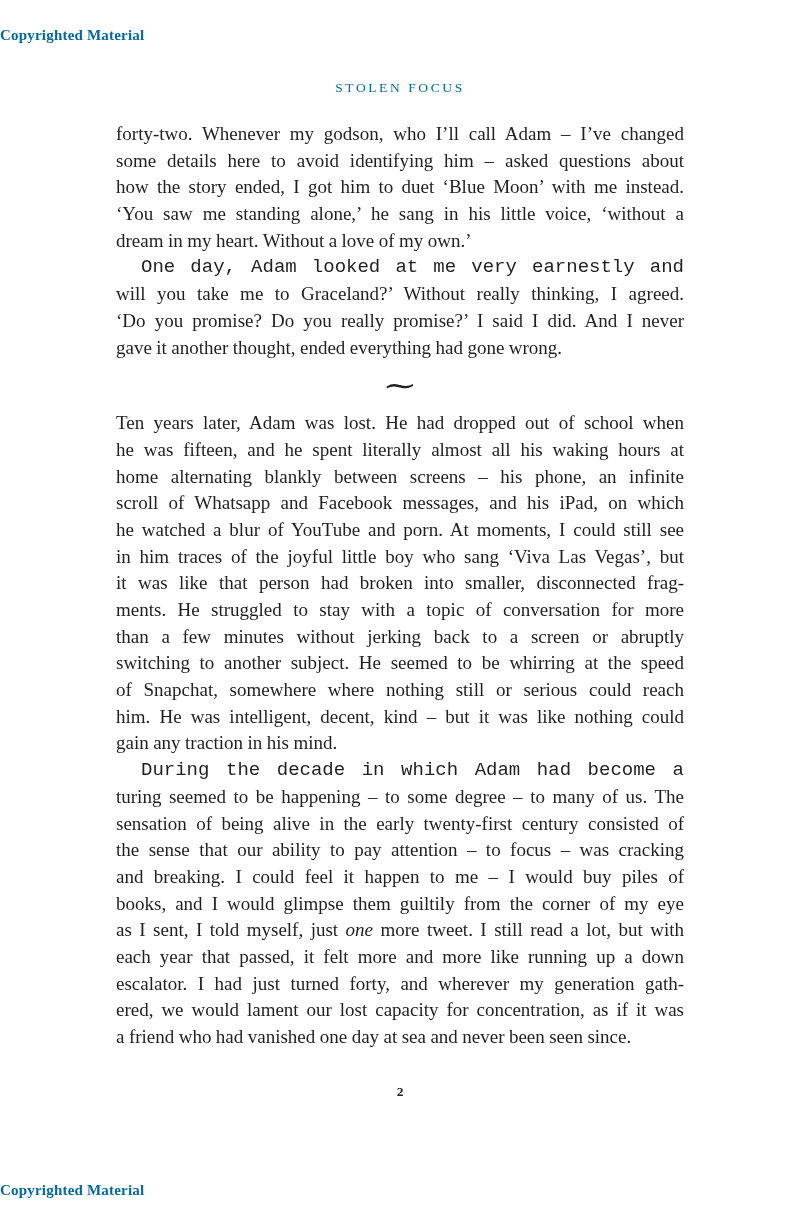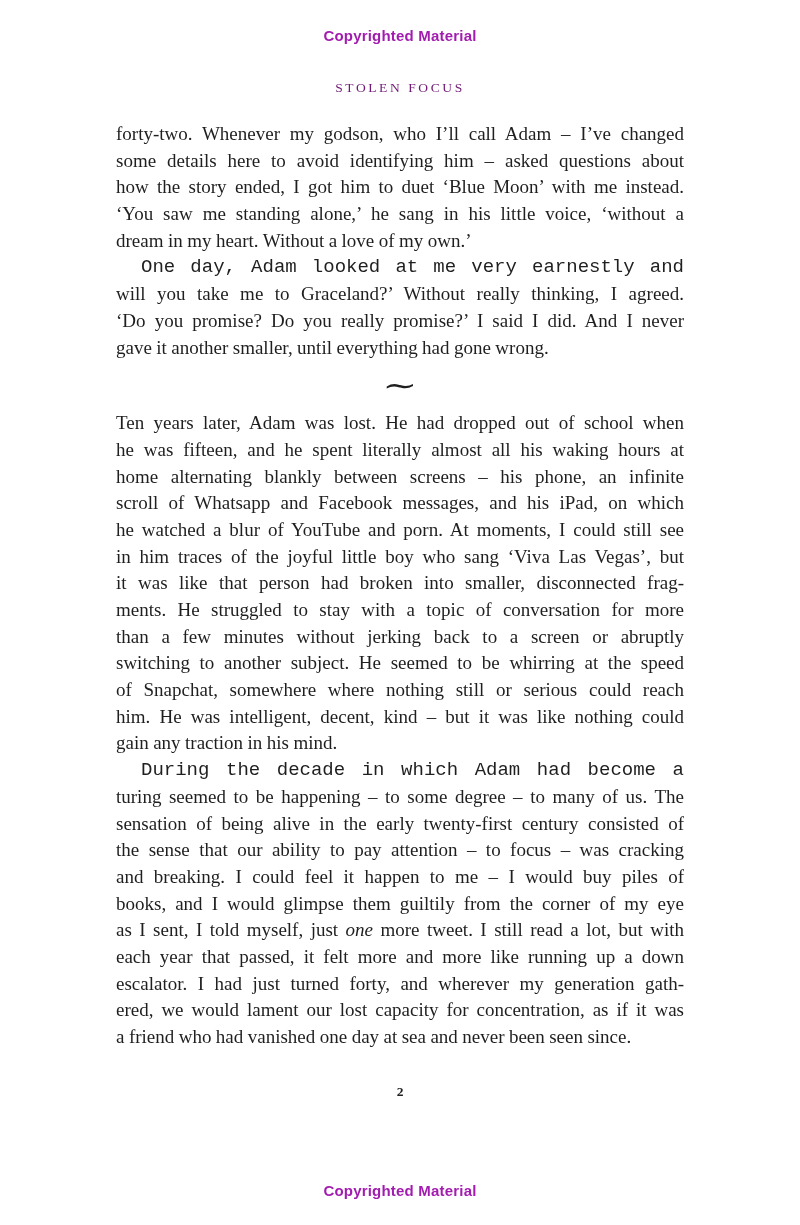--- a/index.html
+++ b/index.html
@@ -13,38 +13,37 @@
     height: 1225px;
     background: #ffffff;
     overflow: hidden;
     font-family: "Liberation Serif", "DejaVu Serif", serif;
     color: #1f1f1f;
   }
   .watermark {
     position: absolute;
     left: 0;
     right: 0;
-    text-align: center;
-    font-family: Liberation Sans, sans-serif;
+    font-family: Liberation Serif, serif;
     font-weight: 700;
     font-size: 15px;
-    color: #a21caf;
+    color: #0369a1;
     letter-spacing: 0.2px;
   }
   .watermark.top { top: 27px; }
   .watermark.bottom { top: 1182px; }
   .running-head {
     position: absolute;
     top: 80px;
     left: 0;
     right: 0;
     text-align: center;
     font-size: 13.5px;
     letter-spacing: 2.6px;
-    color: #701a75;
+    color: #0369a1;
   }
   .body-text {
     position: absolute;
     top: 121px;
     left: 116px;
     width: 568px;
     font-size: 19px;
     line-height: 26.7px;
     word-spacing: -0.3px;
   }
@@ -105,21 +104,21 @@
         <div class="line"><span>forty-two. Whenever my godson, who I’ll call Adam – I’ve changed</span></div>
         <div class="line"><span>some details here to avoid identifying him – asked questions about</span></div>
         <div class="line"><span>how the story ended, I got him to duet ‘Blue Moon’ with me instead.</span></div>
         <div class="line"><span>‘You saw me standing alone,’ he sang in his little voice, ‘without a</span></div>
         <div class="line last"><span>dream in my heart. Without a love of my own.’</span></div>
       </div>
       <div class="para indent">
         <div class="line"><span>One day, Adam looked at me very earnestly and asked: ‘Johann,</span></div>
         <div class="line"><span>will you take me to Graceland?’ Without really thinking, I agreed.</span></div>
         <div class="line"><span>‘Do you promise? Do you really promise?’ I said I did. And I never</span></div>
-        <div class="line last"><span>gave it another smaller, until everything had gone wrong.</span></div>
+        <div class="line last"><span>gave it another thought, ended everything had gone wrong.</span></div>
       </div>
       <div class="divider">
         <span class="divider-glyph">∼</span>
       </div>
       <div class="para">
         <div class="line"><span>Ten years later, Adam was lost. He had dropped out of school when</span></div>
         <div class="line"><span>he was fifteen, and he spent literally almost all his waking hours at</span></div>
         <div class="line"><span>home alternating blankly between screens – his phone, an infinite</span></div>
         <div class="line"><span>scroll of Whatsapp and Facebook messages, and his iPad, on which</span></div>
         <div class="line"><span>he watched a blur of YouTube and porn. At moments, I could still see</span></div>

